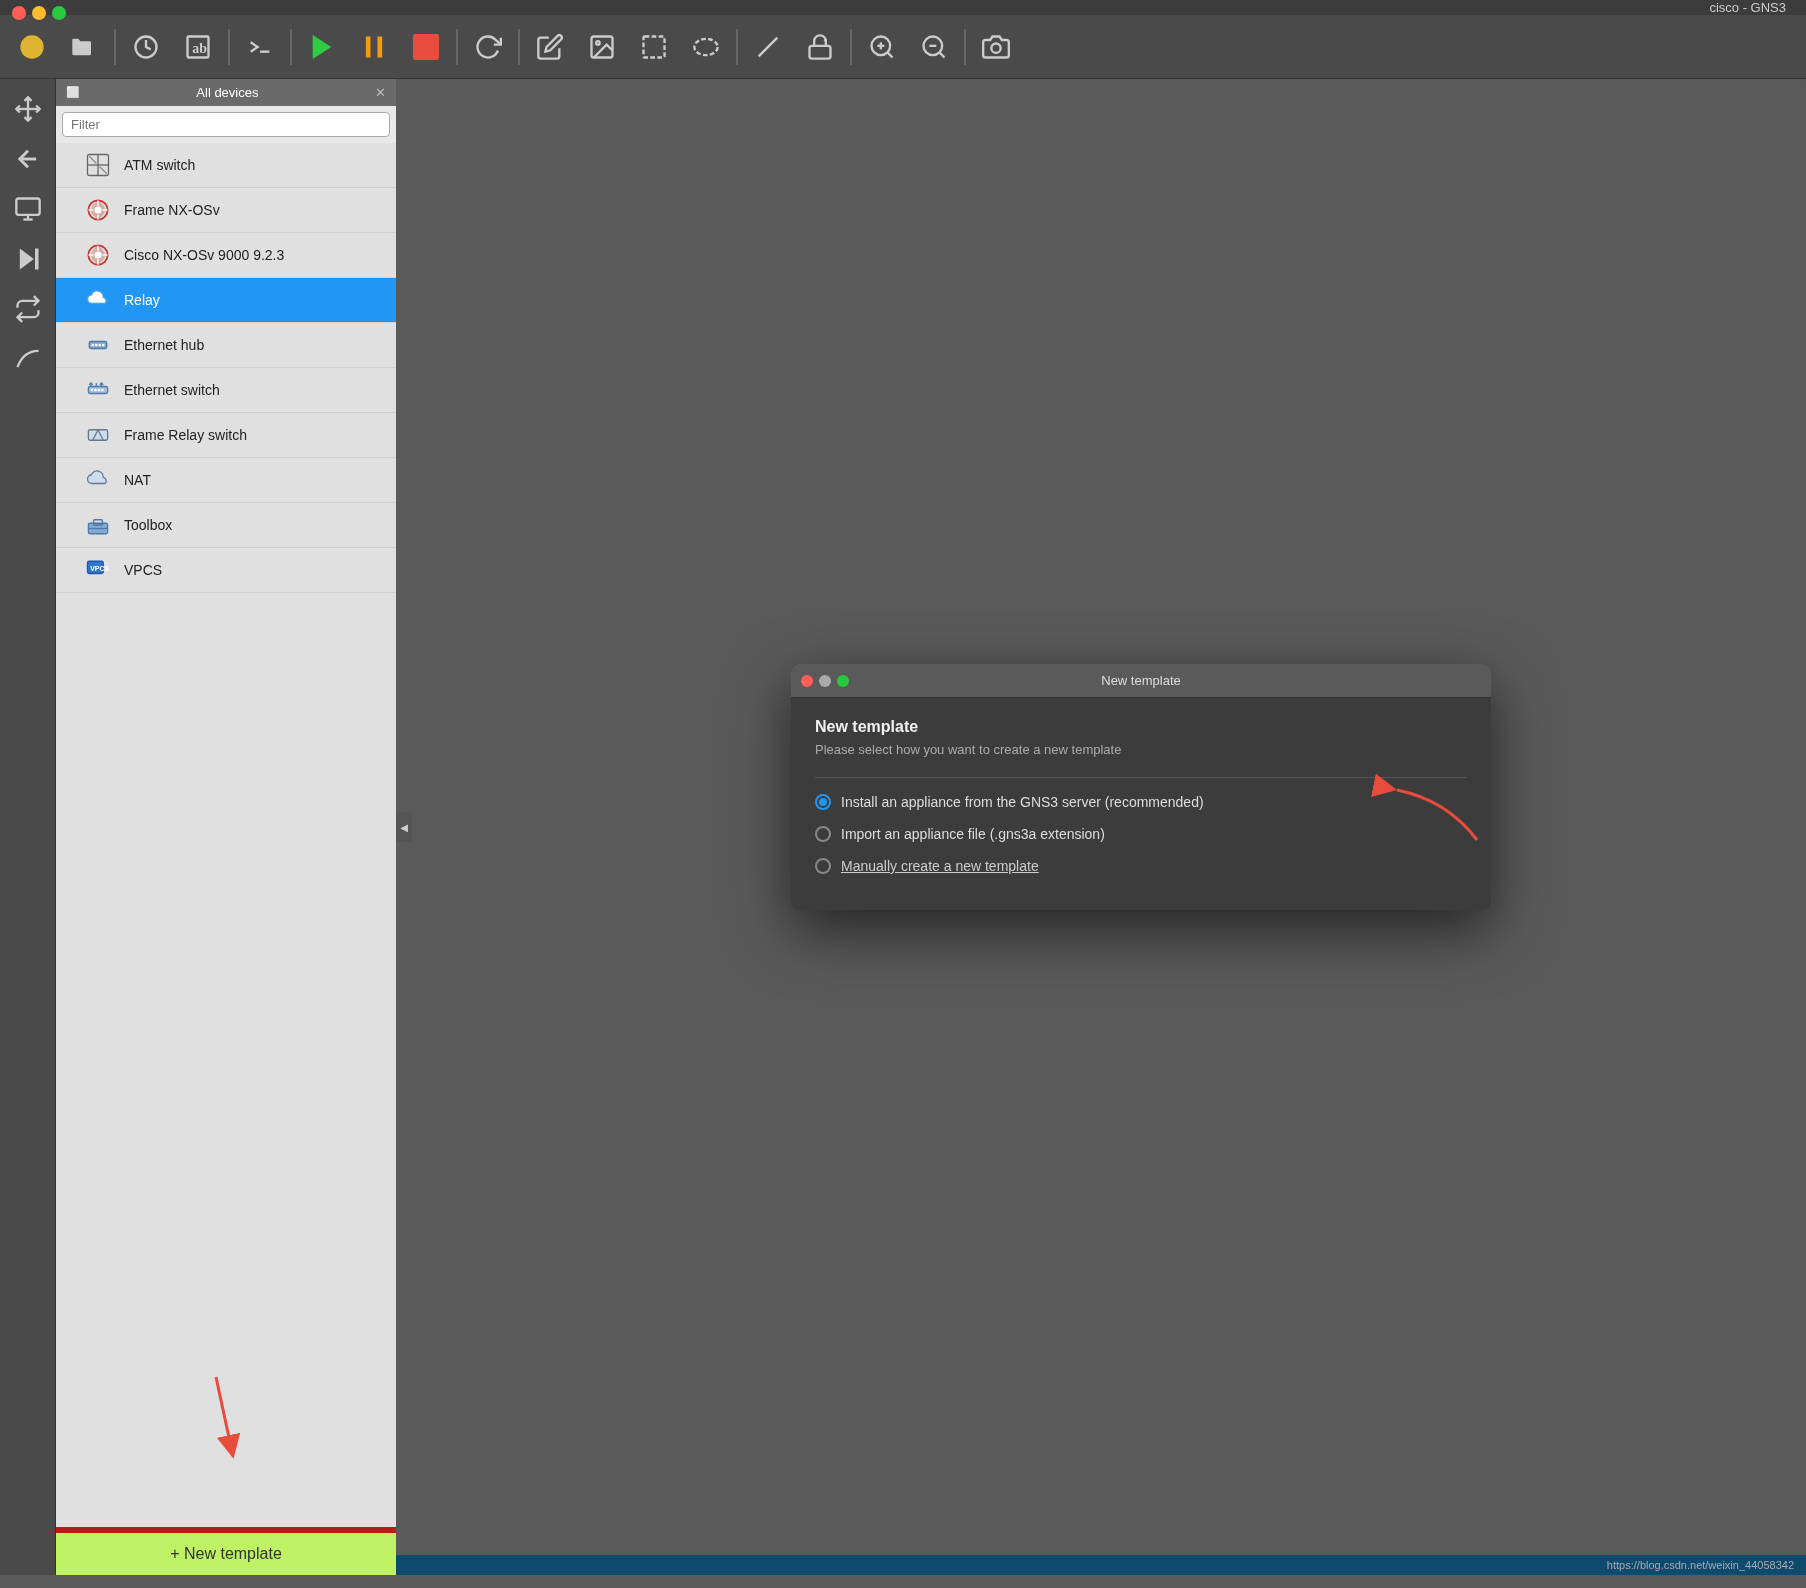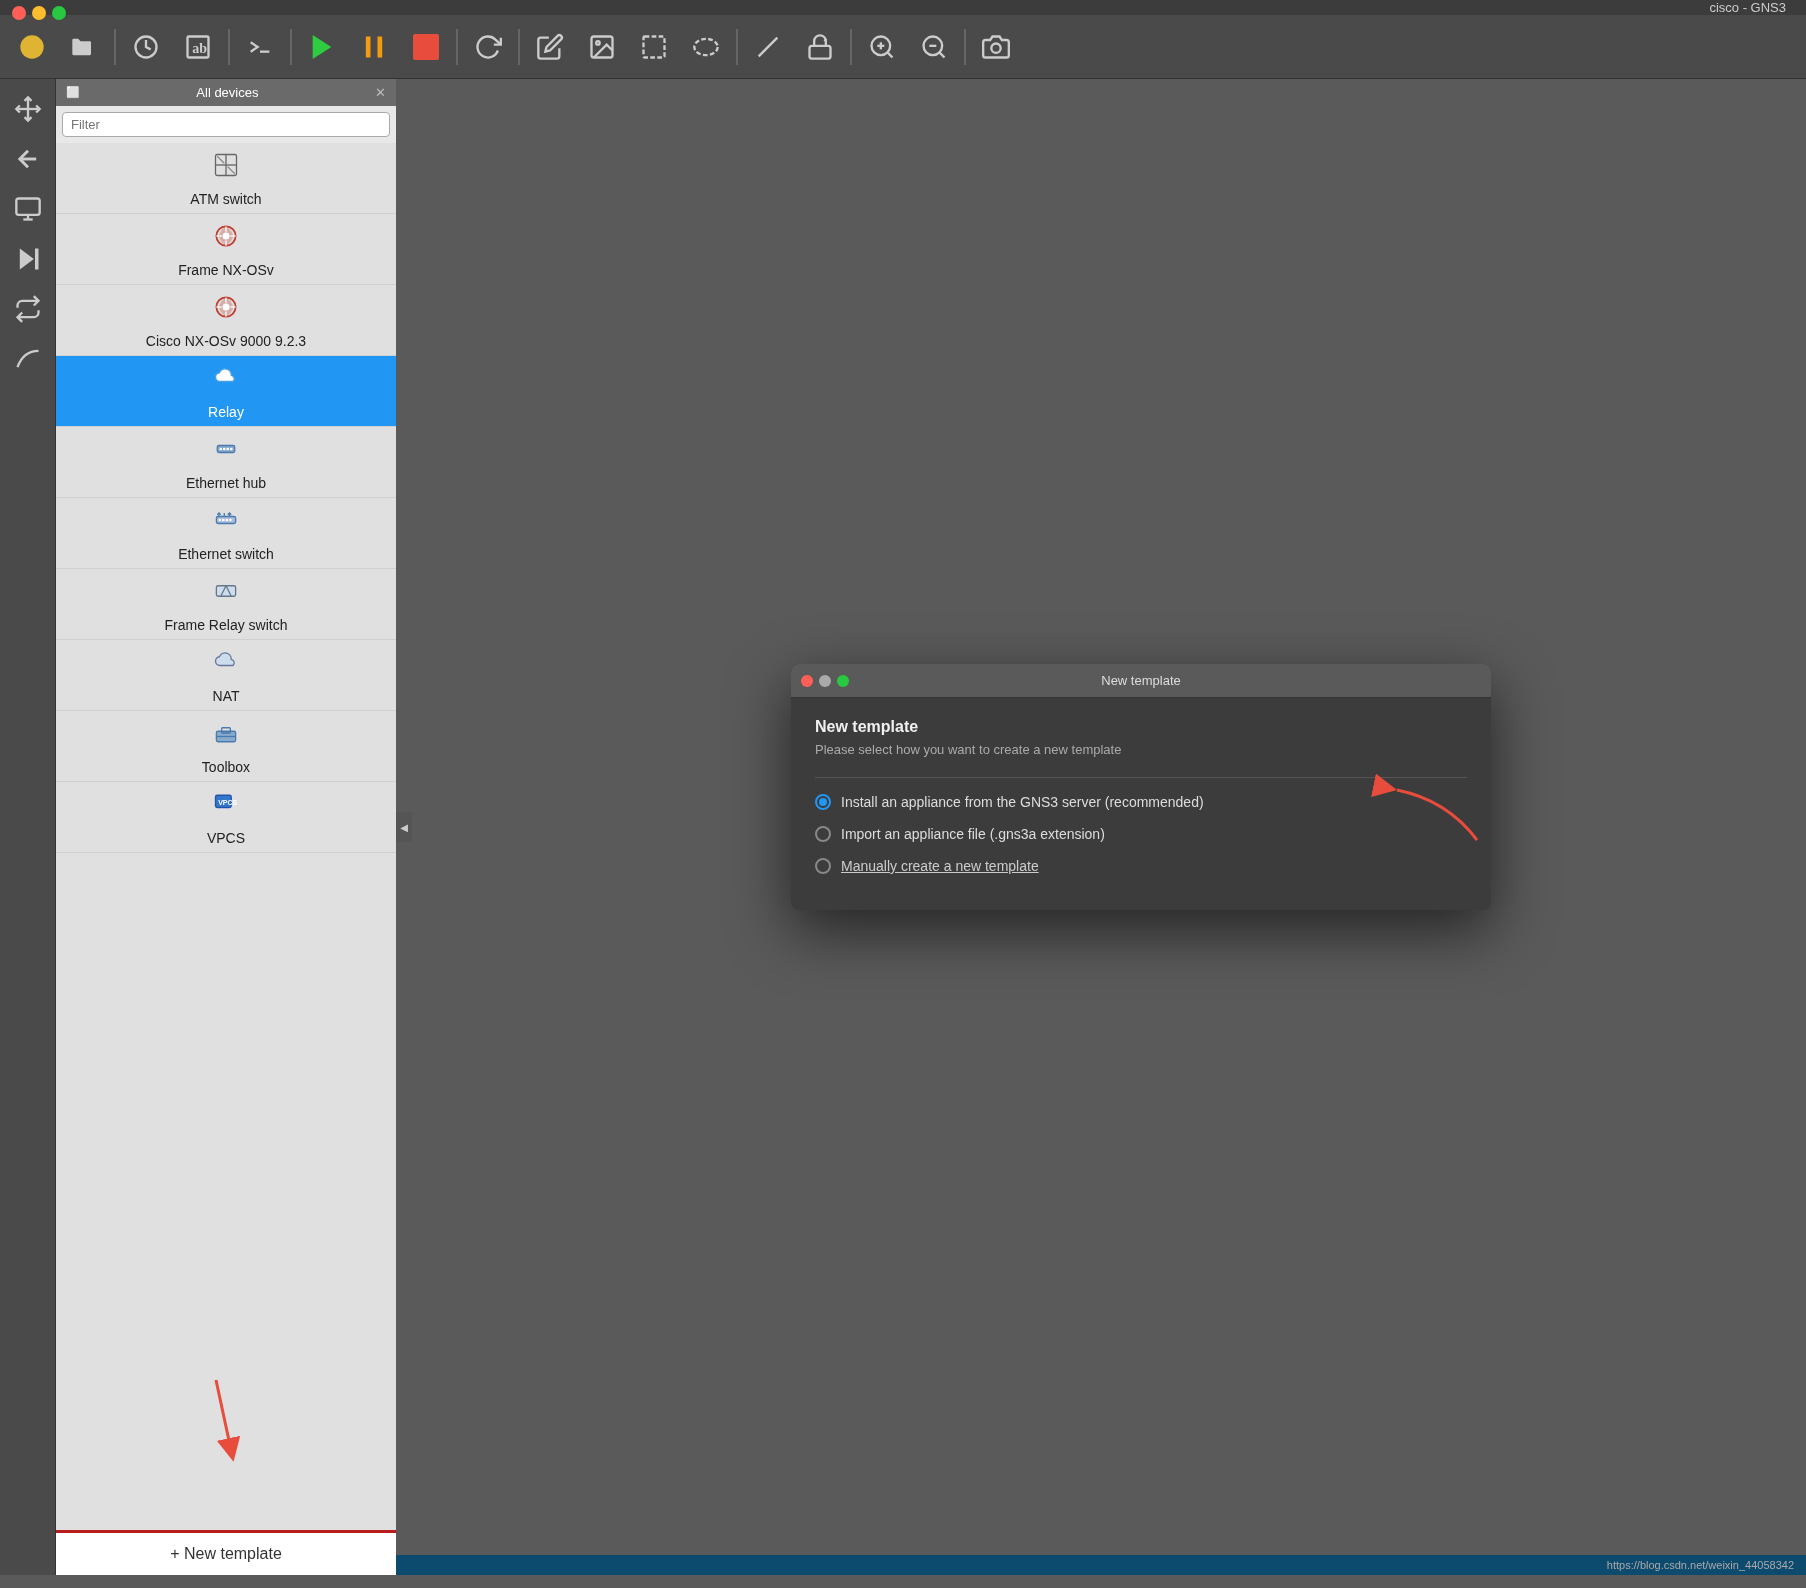--- a/index.html
+++ b/index.html
@@ -149,42 +149,41 @@
     }
     .device-item {
       display: flex;
       align-items: center;
       padding: 6px 26px;
       cursor: pointer;
       font-size: 14px;
       color: #222;
       gap: 10px;
       border-bottom: 1px solid #d0d0d0;
-      flex-direction: column;
     }
     .device-item.selected {
       background: #2196F3;
       color: white;
     }
     .device-icon {
       width: 32px;
       height: 32px;
       flex-shrink: 0;
       display: flex;
       align-items: center;
       justify-content: center;
     }
     .device-icon svg {
       width: 28px;
       height: 28px;
     }
 
     .new-template-bar {
-      background: #ffffff;
-      border-top: 3px solid #b91c1c;
+      background: #bef264;
+      border-top: 6px solid #b91c1c;
       padding: 12px;
       text-align: center;
       font-size: 16px;
       color: #333;
       cursor: pointer;
       font-weight: 500;
       display: flex;
       align-items: center;
       justify-content: center;
       gap: 6px;

